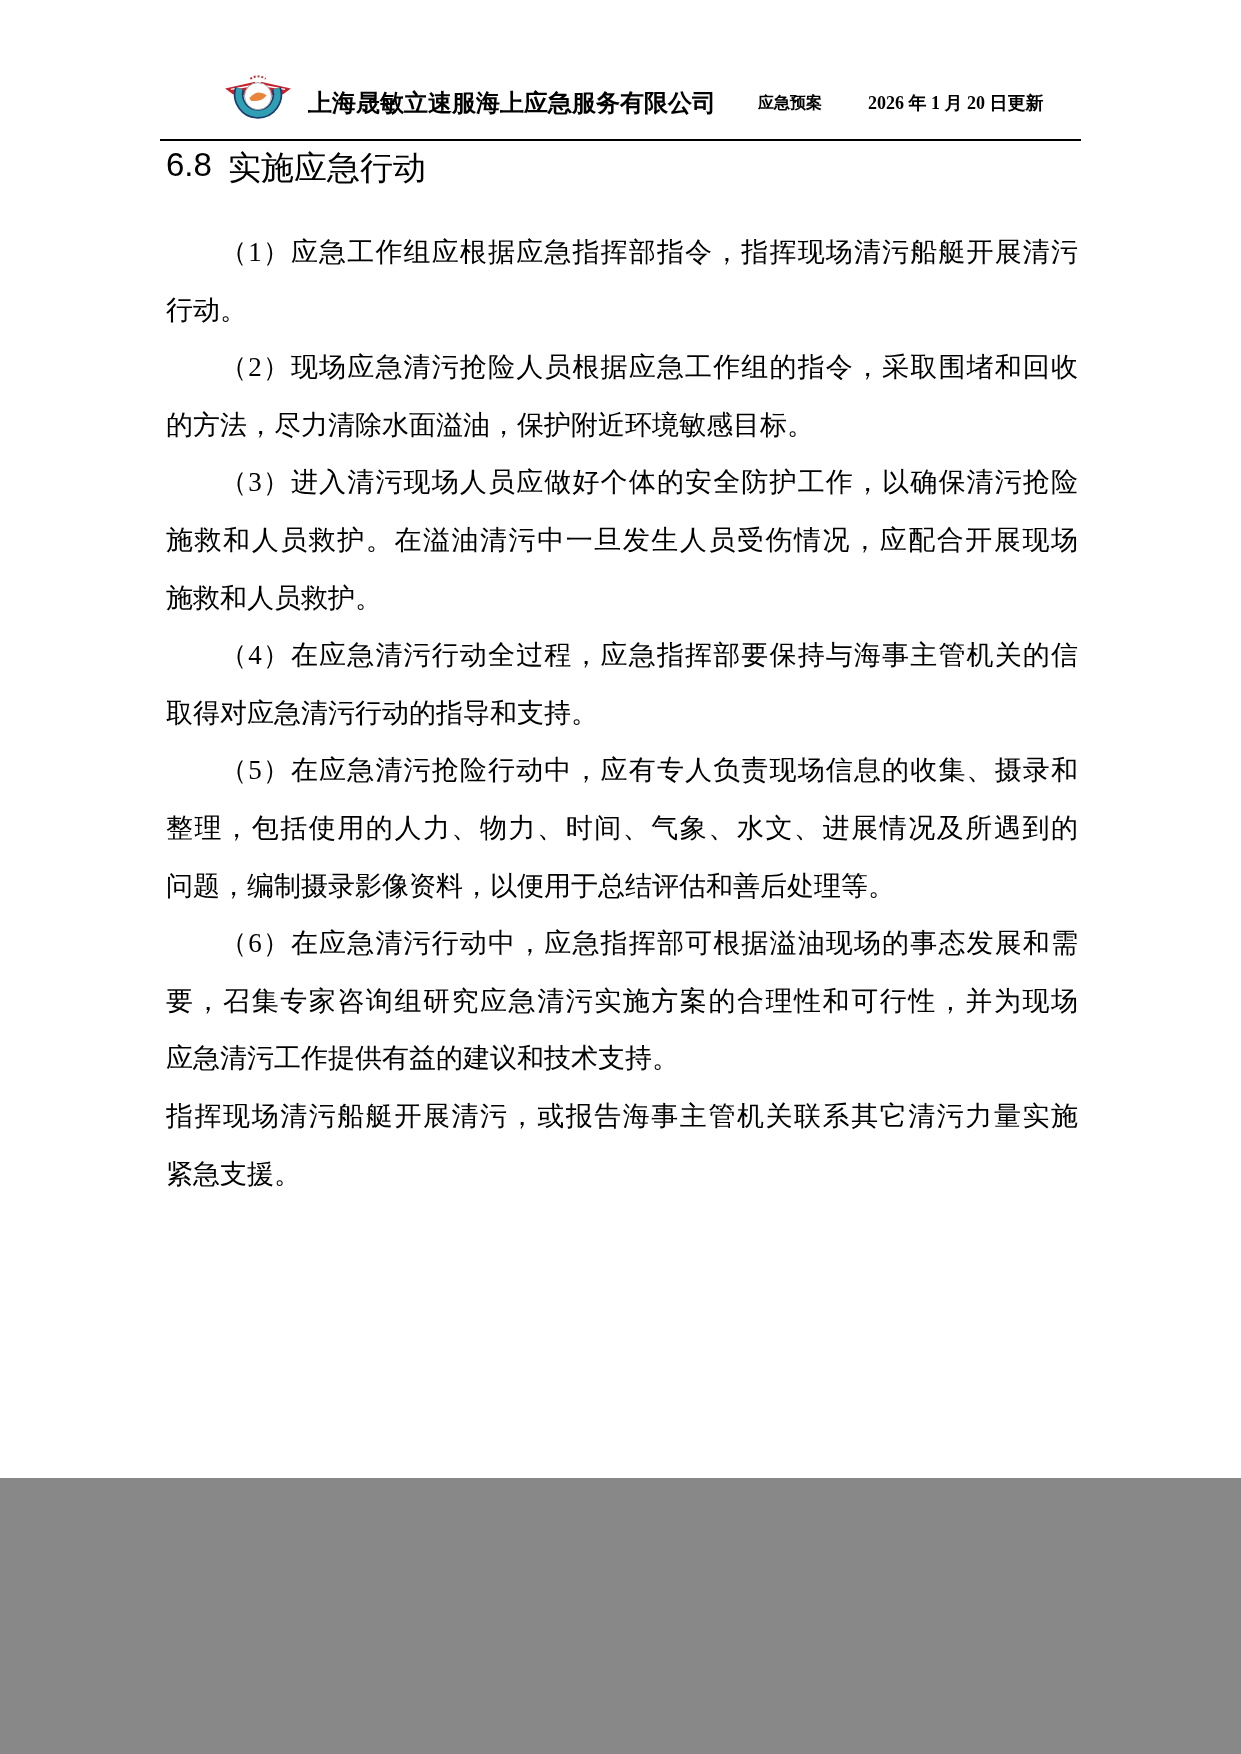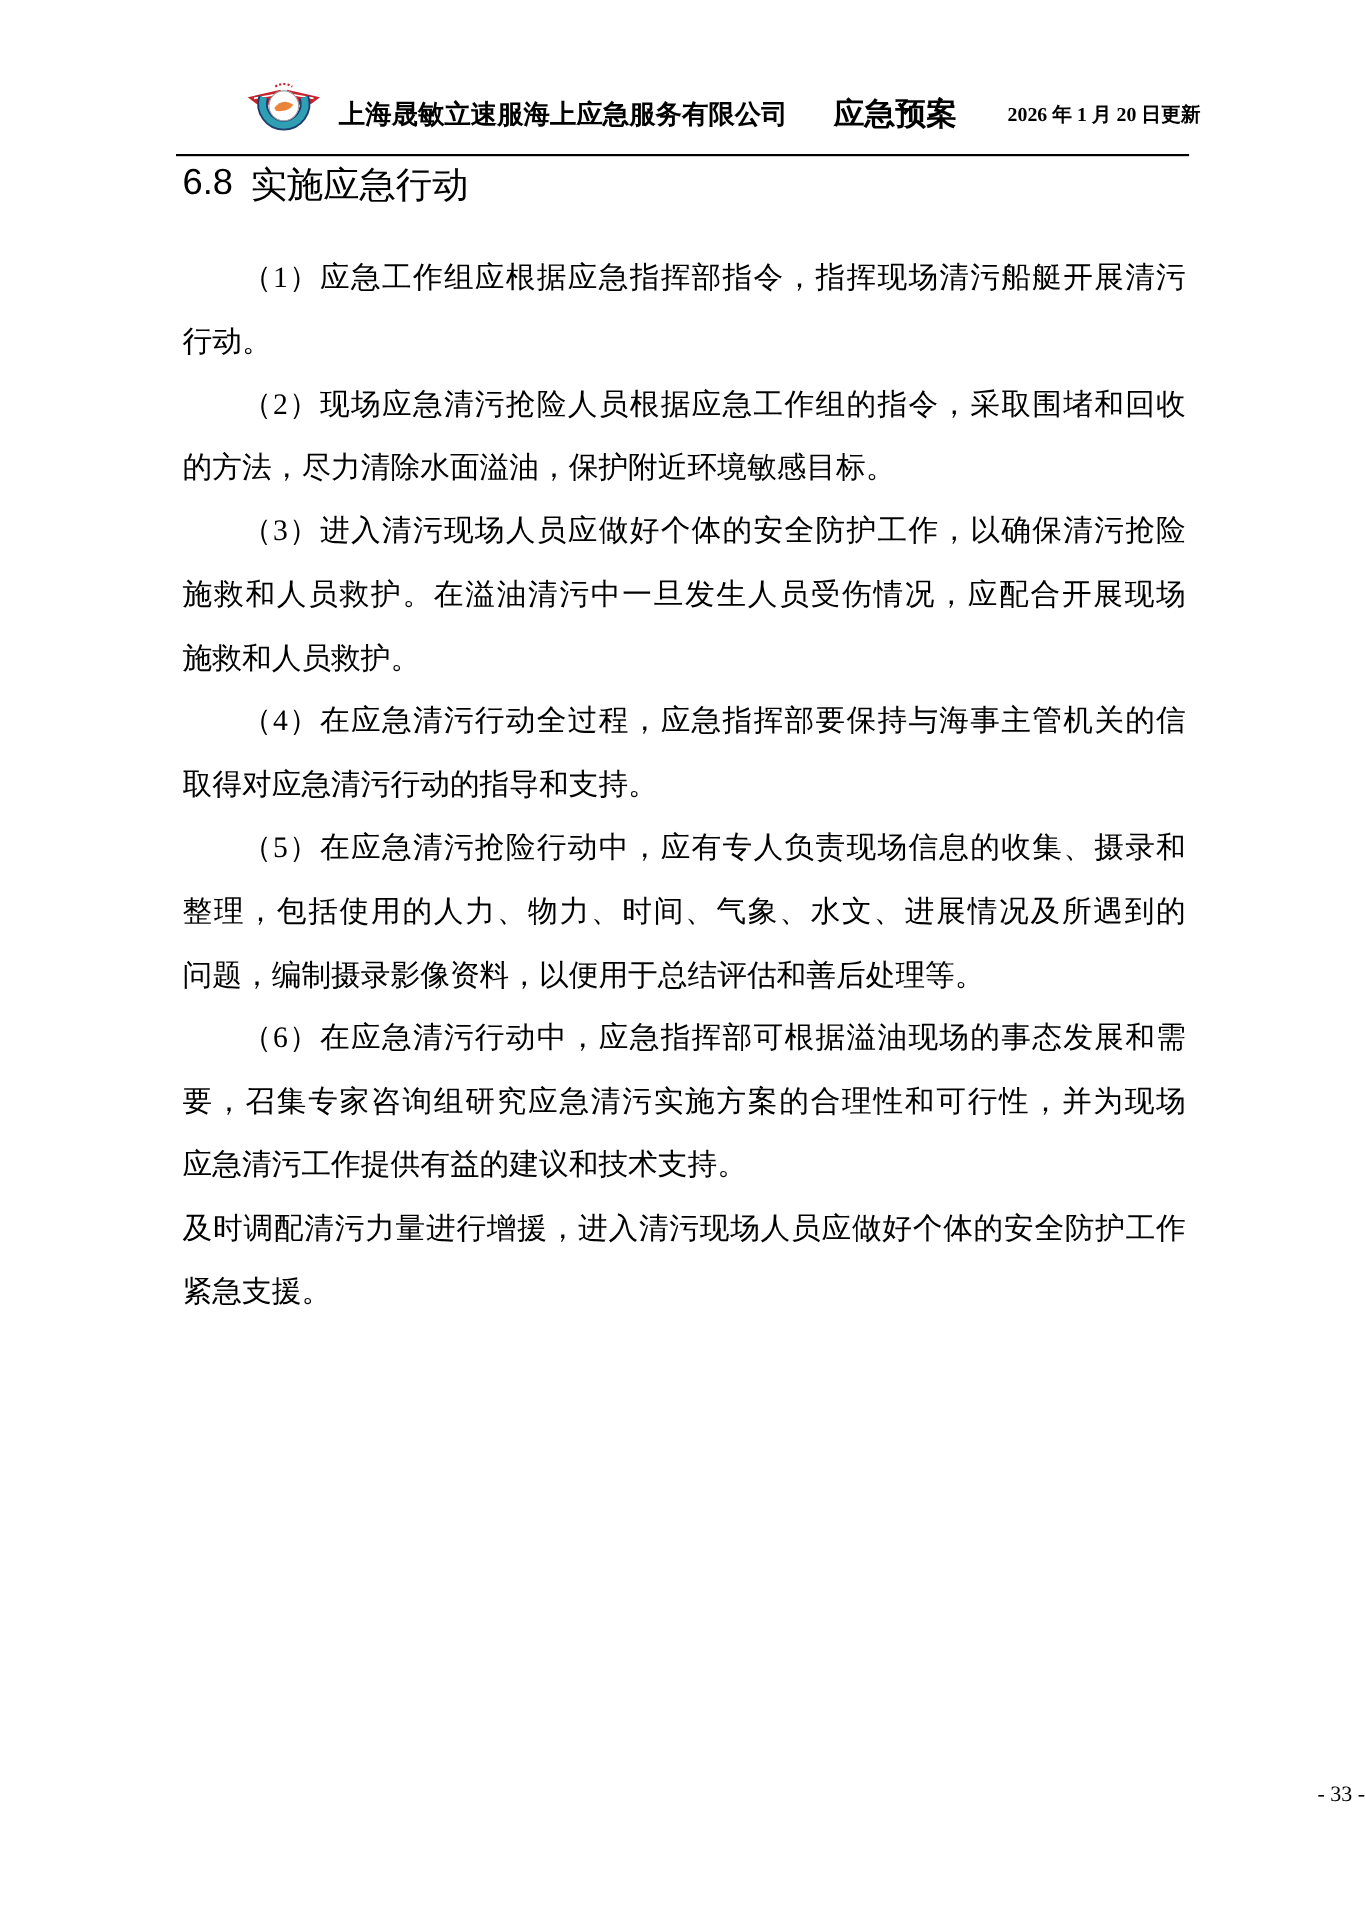--- a/index.html
+++ b/index.html
@@ -1,34 +1,34 @@
 <!DOCTYPE html>
 <html><head>
 <meta charset="utf-8">
 <style>
   html,body{margin:0;padding:0;background:#888;}
   .page{
     position:relative;
-    width:1241px;height:1754px;
+    width:1241px;height:1478px;
     margin:0 auto;
     background:#ffffff;
     color:#000;
     font-family:"Liberation Serif", serif;
     overflow:hidden;
   }
   
   .header{
     position:absolute;left:160px;top:72px;width:921px;
     display:flex;align-items:center;
     padding-bottom:5px;
     border-bottom:2px solid #000;
   }
   .logo{margin-left:62px;margin-right:14px;flex:0 0 auto;}
   .header-company{font-weight:bold;font-size:24px;letter-spacing:0px;white-space:nowrap;}
-  .header-doclabel{font-weight:bold;font-size:28px;margin-left:42px;white-space:nowrap;}
+  .header-doclabel{font-weight:bold;font-size:16px;margin-left:42px;white-space:nowrap;}
   .header-date{font-weight:bold;font-size:18px;margin-left:46px;white-space:nowrap;}
   
   .heading{
     position:absolute;left:166px;top:146px;
     font-family:"Liberation Sans", sans-serif;
     font-weight:normal;font-size:33px;
     display:flex;align-items:flex-start;
   }
   .heading-number{margin-right:16px;}
   
@@ -109,21 +109,21 @@
         <div class="line indent fill">（5）在应急清污抢险行动中，应有专人负责现场信息的收集、摄录和</div>
         <div class="line fill">整理，包括使用的人力、物力、时间、气象、水文、进展情况及所遇到的</div>
         <div class="line">问题，编制摄录影像资料，以便用于总结评估和善后处理等。</div>
       </div>
       <div class="para">
         <div class="line indent fill">（6）在应急清污行动中，应急指挥部可根据溢油现场的事态发展和需</div>
         <div class="line fill">要，召集专家咨询组研究应急清污实施方案的合理性和可行性，并为现场</div>
         <div class="line">应急清污工作提供有益的建议和技术支持。</div>
       </div>
       <div class="para">
-        <div class="line fill">及时调配清污力量进行增援，进入清污现场人员应做好个体的安全防护工作</div>
+        <div class="line fill">指挥现场清污船艇开展清污，或报告海事主管机关联系其它清污力量实施</div>
         <div class="line">紧急支援。</div>
       </div>
     </main>
 
   <div class="footer">
     <span>- 33 -</span>
   </div>
 
 </div>
 

